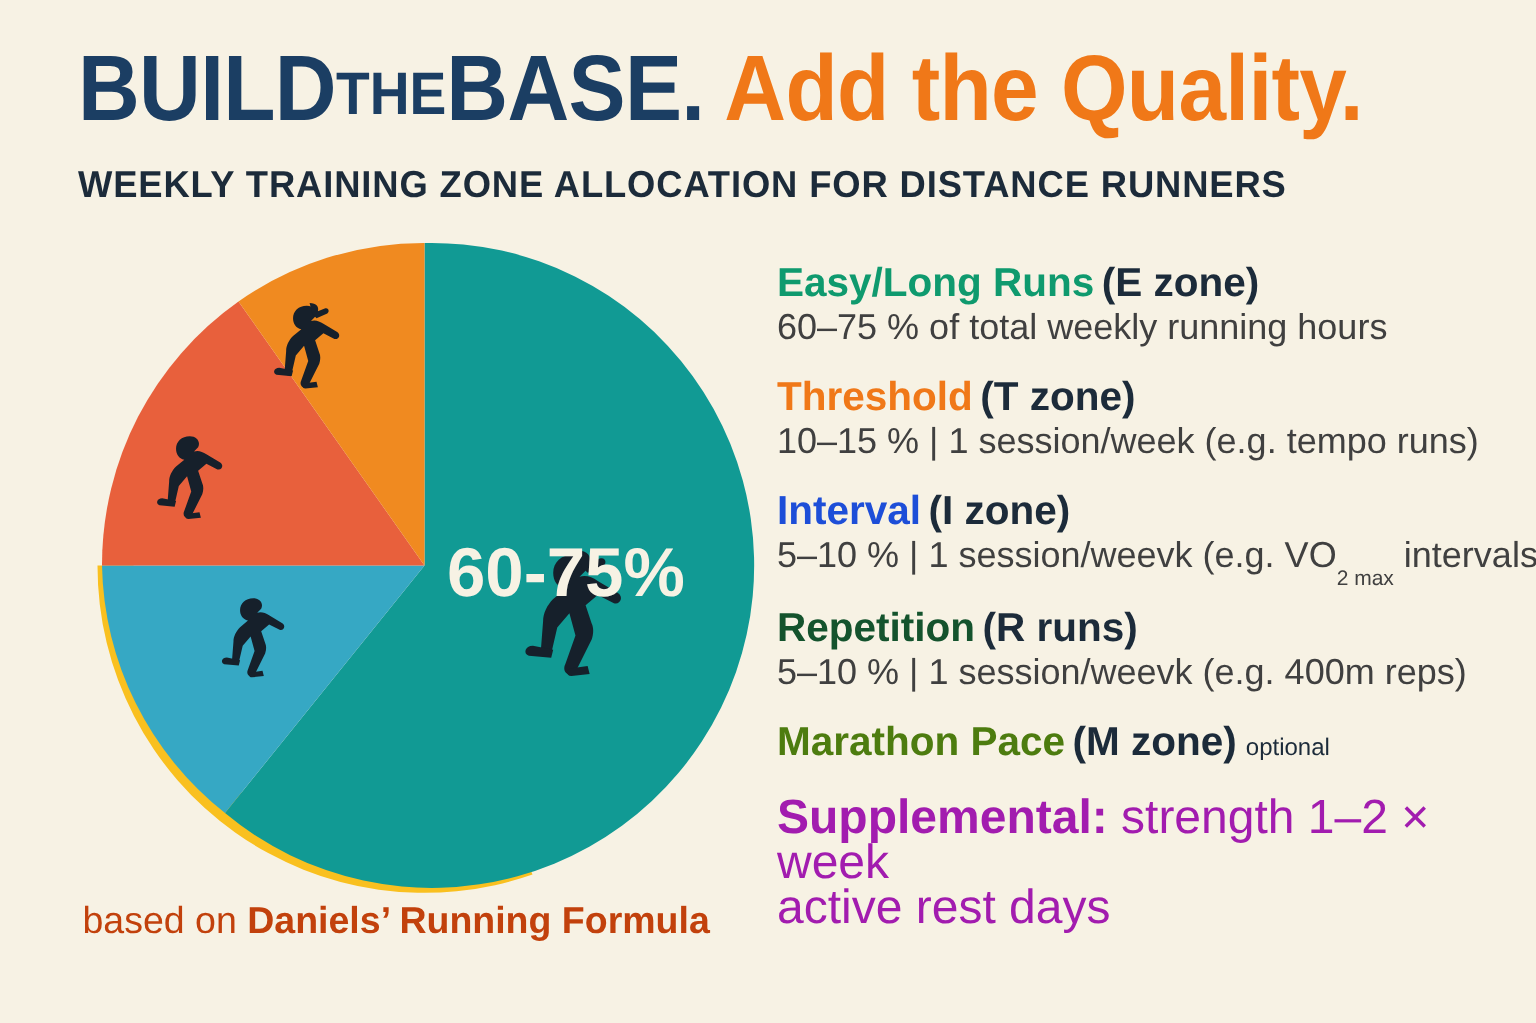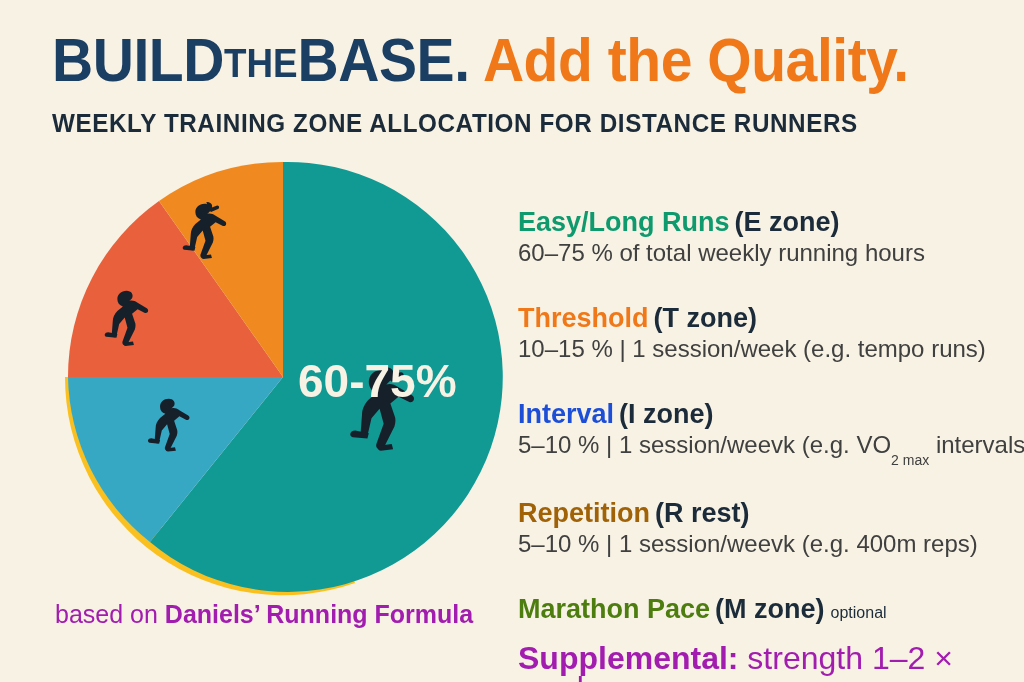--- a/index.html
+++ b/index.html
@@ -75,21 +75,21 @@
     font-weight: bold;
     font-size: 46px;
     fill: #f7f2e4;
   }
   .caption {
     position: absolute;
     left: 55px;
     top: 600px;
     font-family: "Liberation Sans Narrow", "Liberation Sans", sans-serif;
     font-size: 25px;
-    color: #a21caf;
+    color: #c2410c;
     white-space: nowrap;
   }
   .caption b { font-weight: bold; }
 
   
   .legend {
     position: absolute;
     left: 518px;
     top: 172px;
     width: 490px;
@@ -97,21 +97,20 @@
   .legend-entry {
     margin-bottom: 14px;
   }
   .legend-head {
     font-family: "Liberation Sans Narrow", "Liberation Sans", sans-serif;
     font-weight: bold;
     font-size: 27px;
     line-height: 32px;
     color: #1c2b3a;
     white-space: nowrap;
-    margin-top: 34px;
   }
   .legend-head .zone-name { margin-right: 5px; }
   .legend-head .zone-code { color: #1c2b3a; }
   .legend-head .zone-note {
     font-size: 16px;
     font-weight: normal;
     margin-left: 6px;
   }
   .legend-sub {
     font-family: Liberation Sans, sans-serif;
@@ -218,21 +217,21 @@
 
     <div class="legend-entry">
       <div class="legend-head">
         <span class="zone-name" style="color:#1d4ed8">Interval</span><span class="zone-code">(I zone)</span>
       </div>
       <div class="legend-sub"><span>5–10 % | 1 session/weevk (e.g. VO</span><sub>2 max</sub><span> intervals)</span></div>
     </div>
 
     <div class="legend-entry">
       <div class="legend-head">
-        <span class="zone-name" style="color:#a16207">Repetition</span><span class="zone-code">(R rest)</span>
+        <span class="zone-name" style="color:#14532d">Repetition</span><span class="zone-code">(R runs)</span>
       </div>
       <div class="legend-sub">5–10 % | 1 session/weevk (e.g. 400m reps)</div>
     </div>
 
     <div class="legend-entry">
       <div class="legend-head">
         <span class="zone-name" style="color:#4d7c0f">Marathon Pace</span><span class="zone-code">(M zone)</span><span class="zone-note">optional</span>
       </div>
     </div>
 

